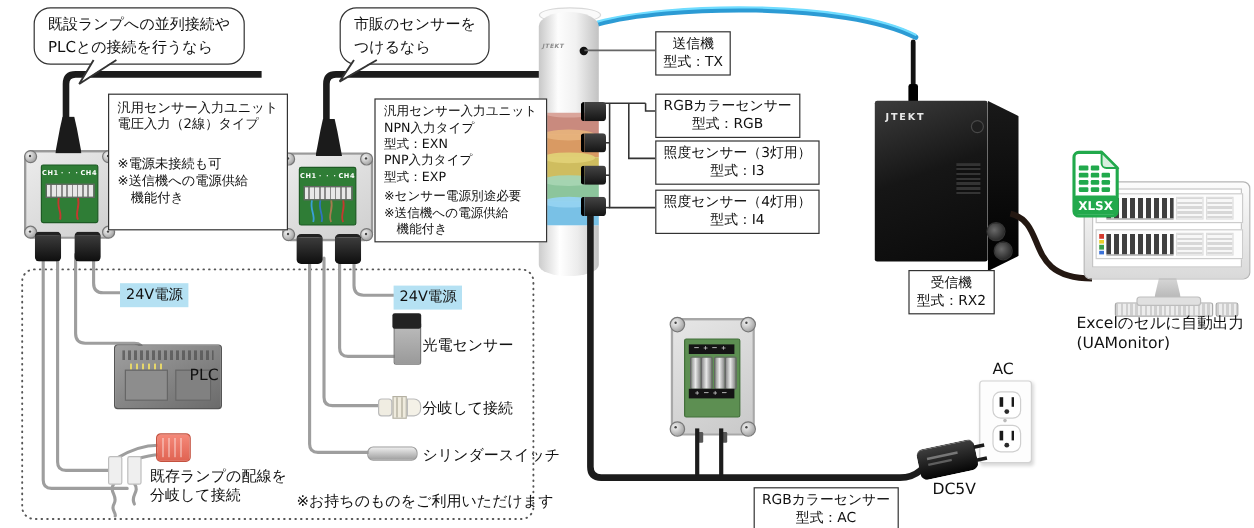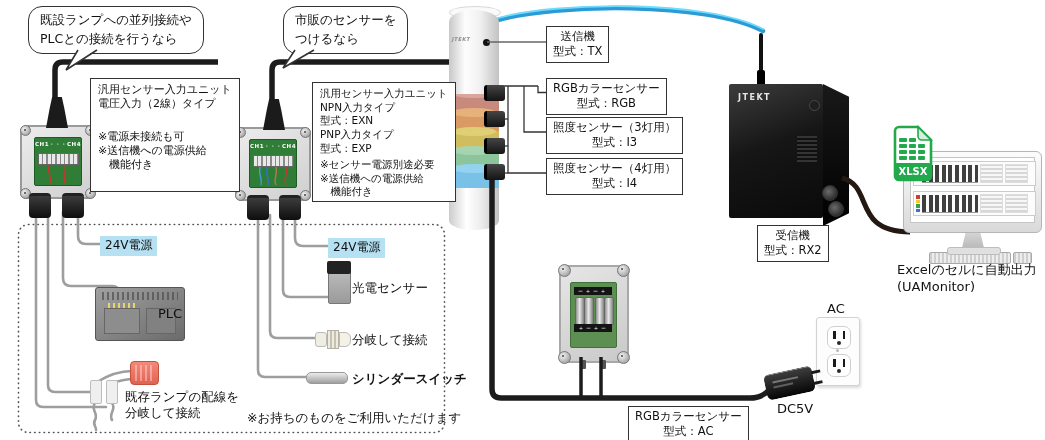--- a/index.html
+++ b/index.html
@@ -307,21 +307,21 @@
   <div class="plain" style="left:352px;top:280px;">光電センサー</div>
 
   <div class="prox">
     <div class="p1"></div>
       <div class="p2"></div>
       <div class="p3"></div>
   </div>
   <div class="plain" style="left:352px;top:332px;">分岐して接続</div>
 
   <div class="cyl"></div>
-  <div class="plain" style="left:352px;top:371px;font-weight:bold;">シリンダースイッチ</div>
+  <div class="plain" style="left:352px;top:371px;">シリンダースイッチ</div>
 
   <div class="splitter"></div>
   <div class="wconn" style="left:90px;"></div>
   <div class="wconn" style="left:106px;"></div>
   <div class="plain" style="left:125px;top:389px;">
     <div>既存ランプの配線を</div>
     <div>分岐して接続</div>
   </div>
   <div class="plain" style="left:247px;top:410px;font-size:12.5px;">※お持ちのものをご利用いただけます</div>
 

